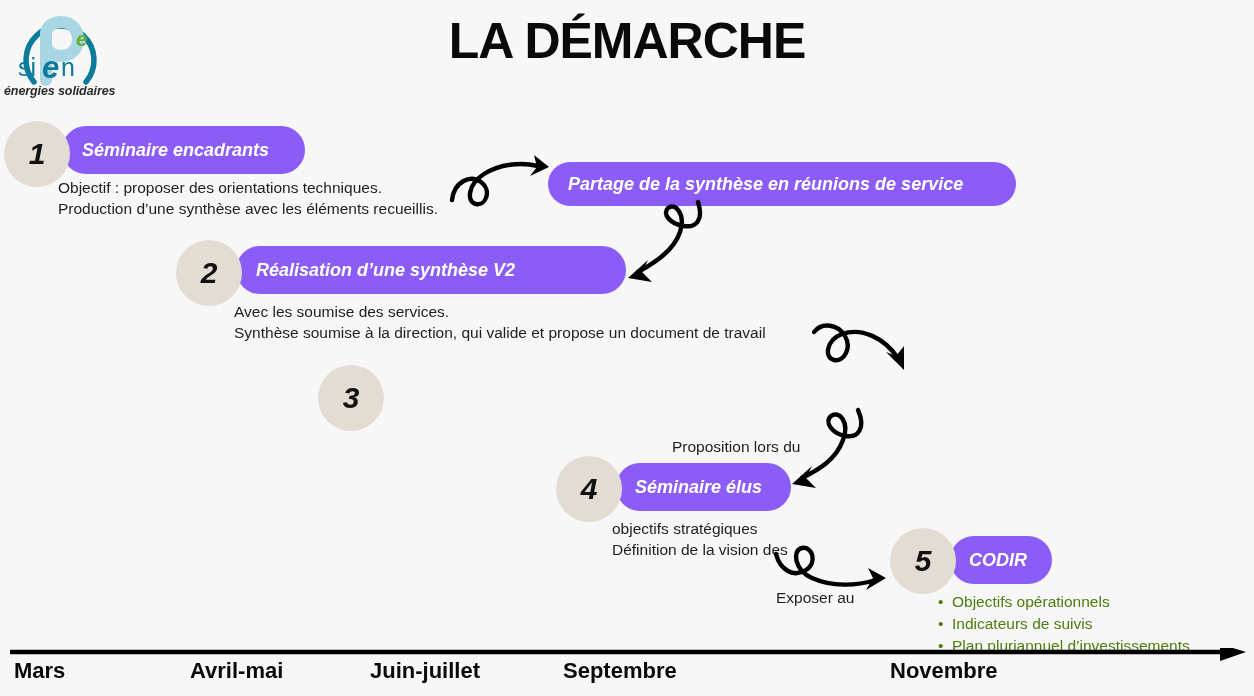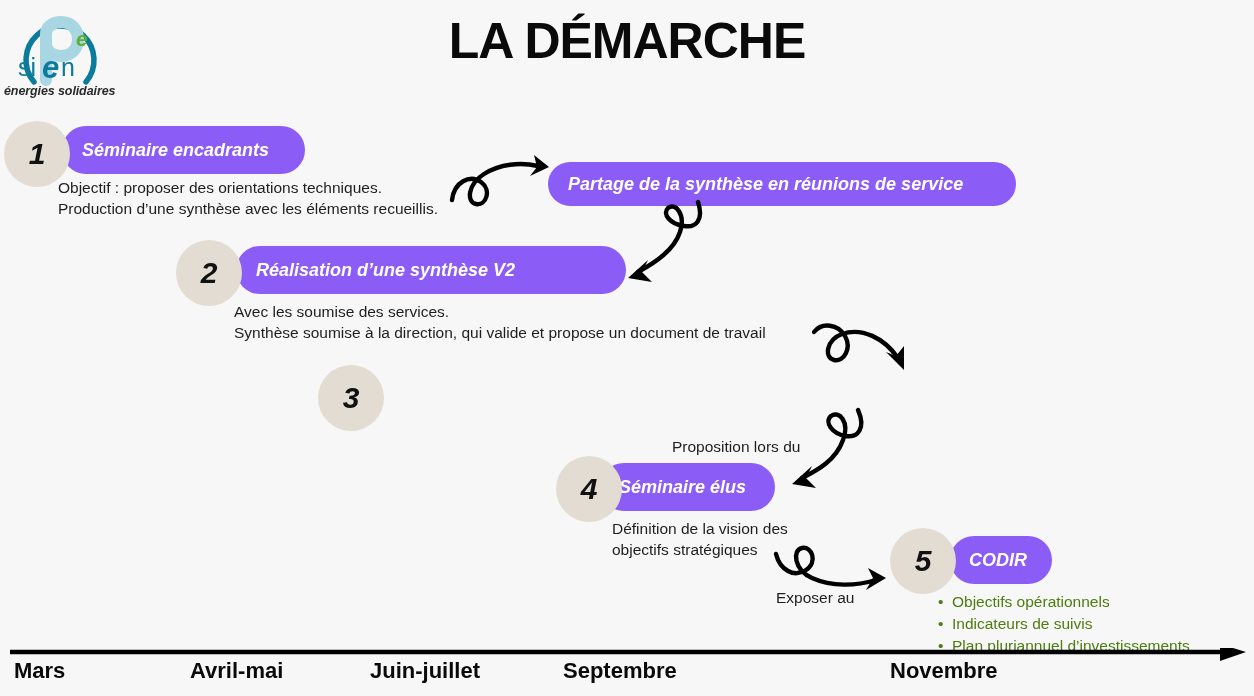--- a/index.html
+++ b/index.html
@@ -212,26 +212,26 @@
   <svg class="arrow-svg" style="left:782px; top:406px;" width="86" height="90" viewBox="0 0 86 90">
     <path d="M76 4 C84 22 76 32 64 30 C50 28 42 16 49 10 C57 4 68 16 61 34 C54 54 36 64 20 72" stroke-width="4.4"></path>
     <polygon points="30,60 10,78 34,82 24,72"></polygon>
   </svg>
 
   <div class="connector-label" style="left:672px; top:438px;">Proposition lors du</div>
 
   <div class="num-circle" style="left:556px; top:456px; width:66px; height:66px;">
     <span>4</span>
   </div>
-  <div class="pill" style="left:600px; top:463px; width:175px; height:48px; padding-left:19px; font-size:18px;">
+  <div class="pill" style="left:616px; top:463px; width:175px; height:48px; padding-left:19px; font-size:18px;">
     <span class="pill-text">Séminaire élus</span>
   </div>
   <div class="desc" style="left:612px; top:519px;">
+    <div>objectifs stratégiques</div>
     <div>Définition de la vision des</div>
-    <div>objectifs stratégiques</div>
   </div>
 
   <svg class="arrow-svg" style="left:772px; top:536px;" width="122" height="62" viewBox="0 0 122 62">
     <path d="M4 18 C8 34 22 42 34 34 C46 26 40 10 30 12 C20 14 22 34 40 42 C60 51 84 50 104 44" stroke-width="4.4"></path>
     <polygon points="96,32 114,42 94,54 101,42"></polygon>
   </svg>
 
   <div class="connector-label" style="left:776px; top:589px;">Exposer au</div>
 
   <div class="num-circle" style="left:890px; top:528px; width:66px; height:66px;">

